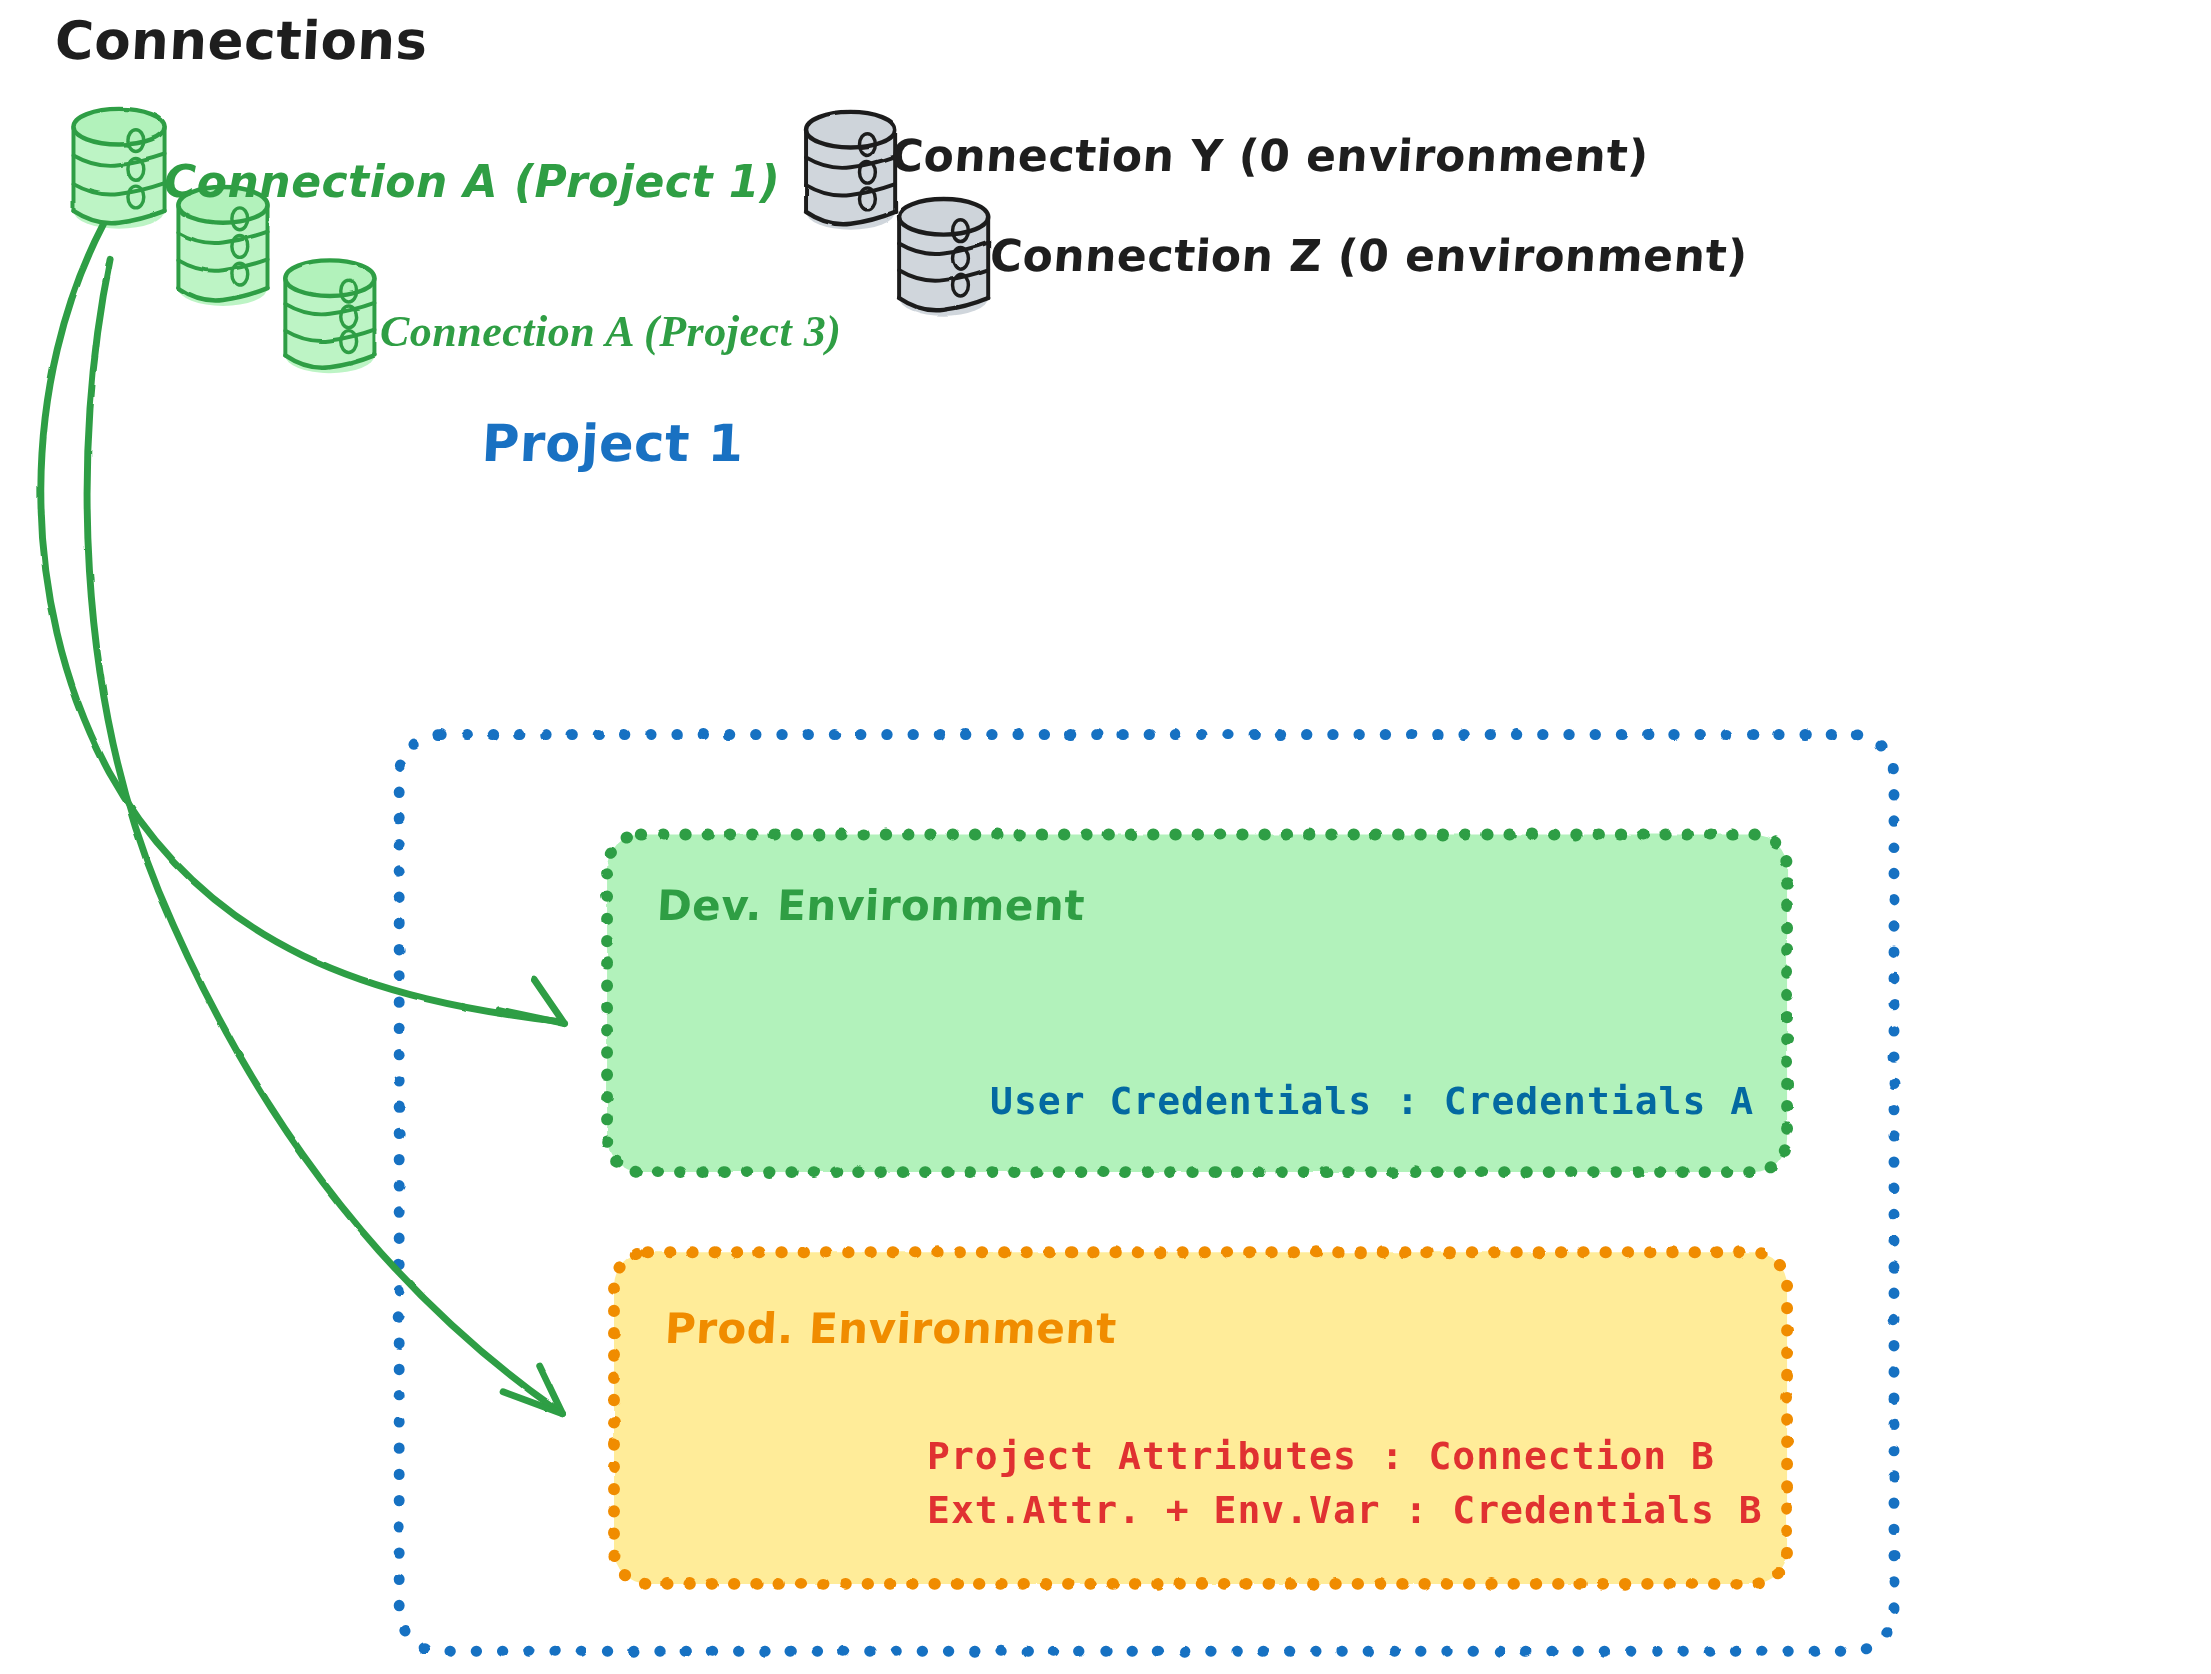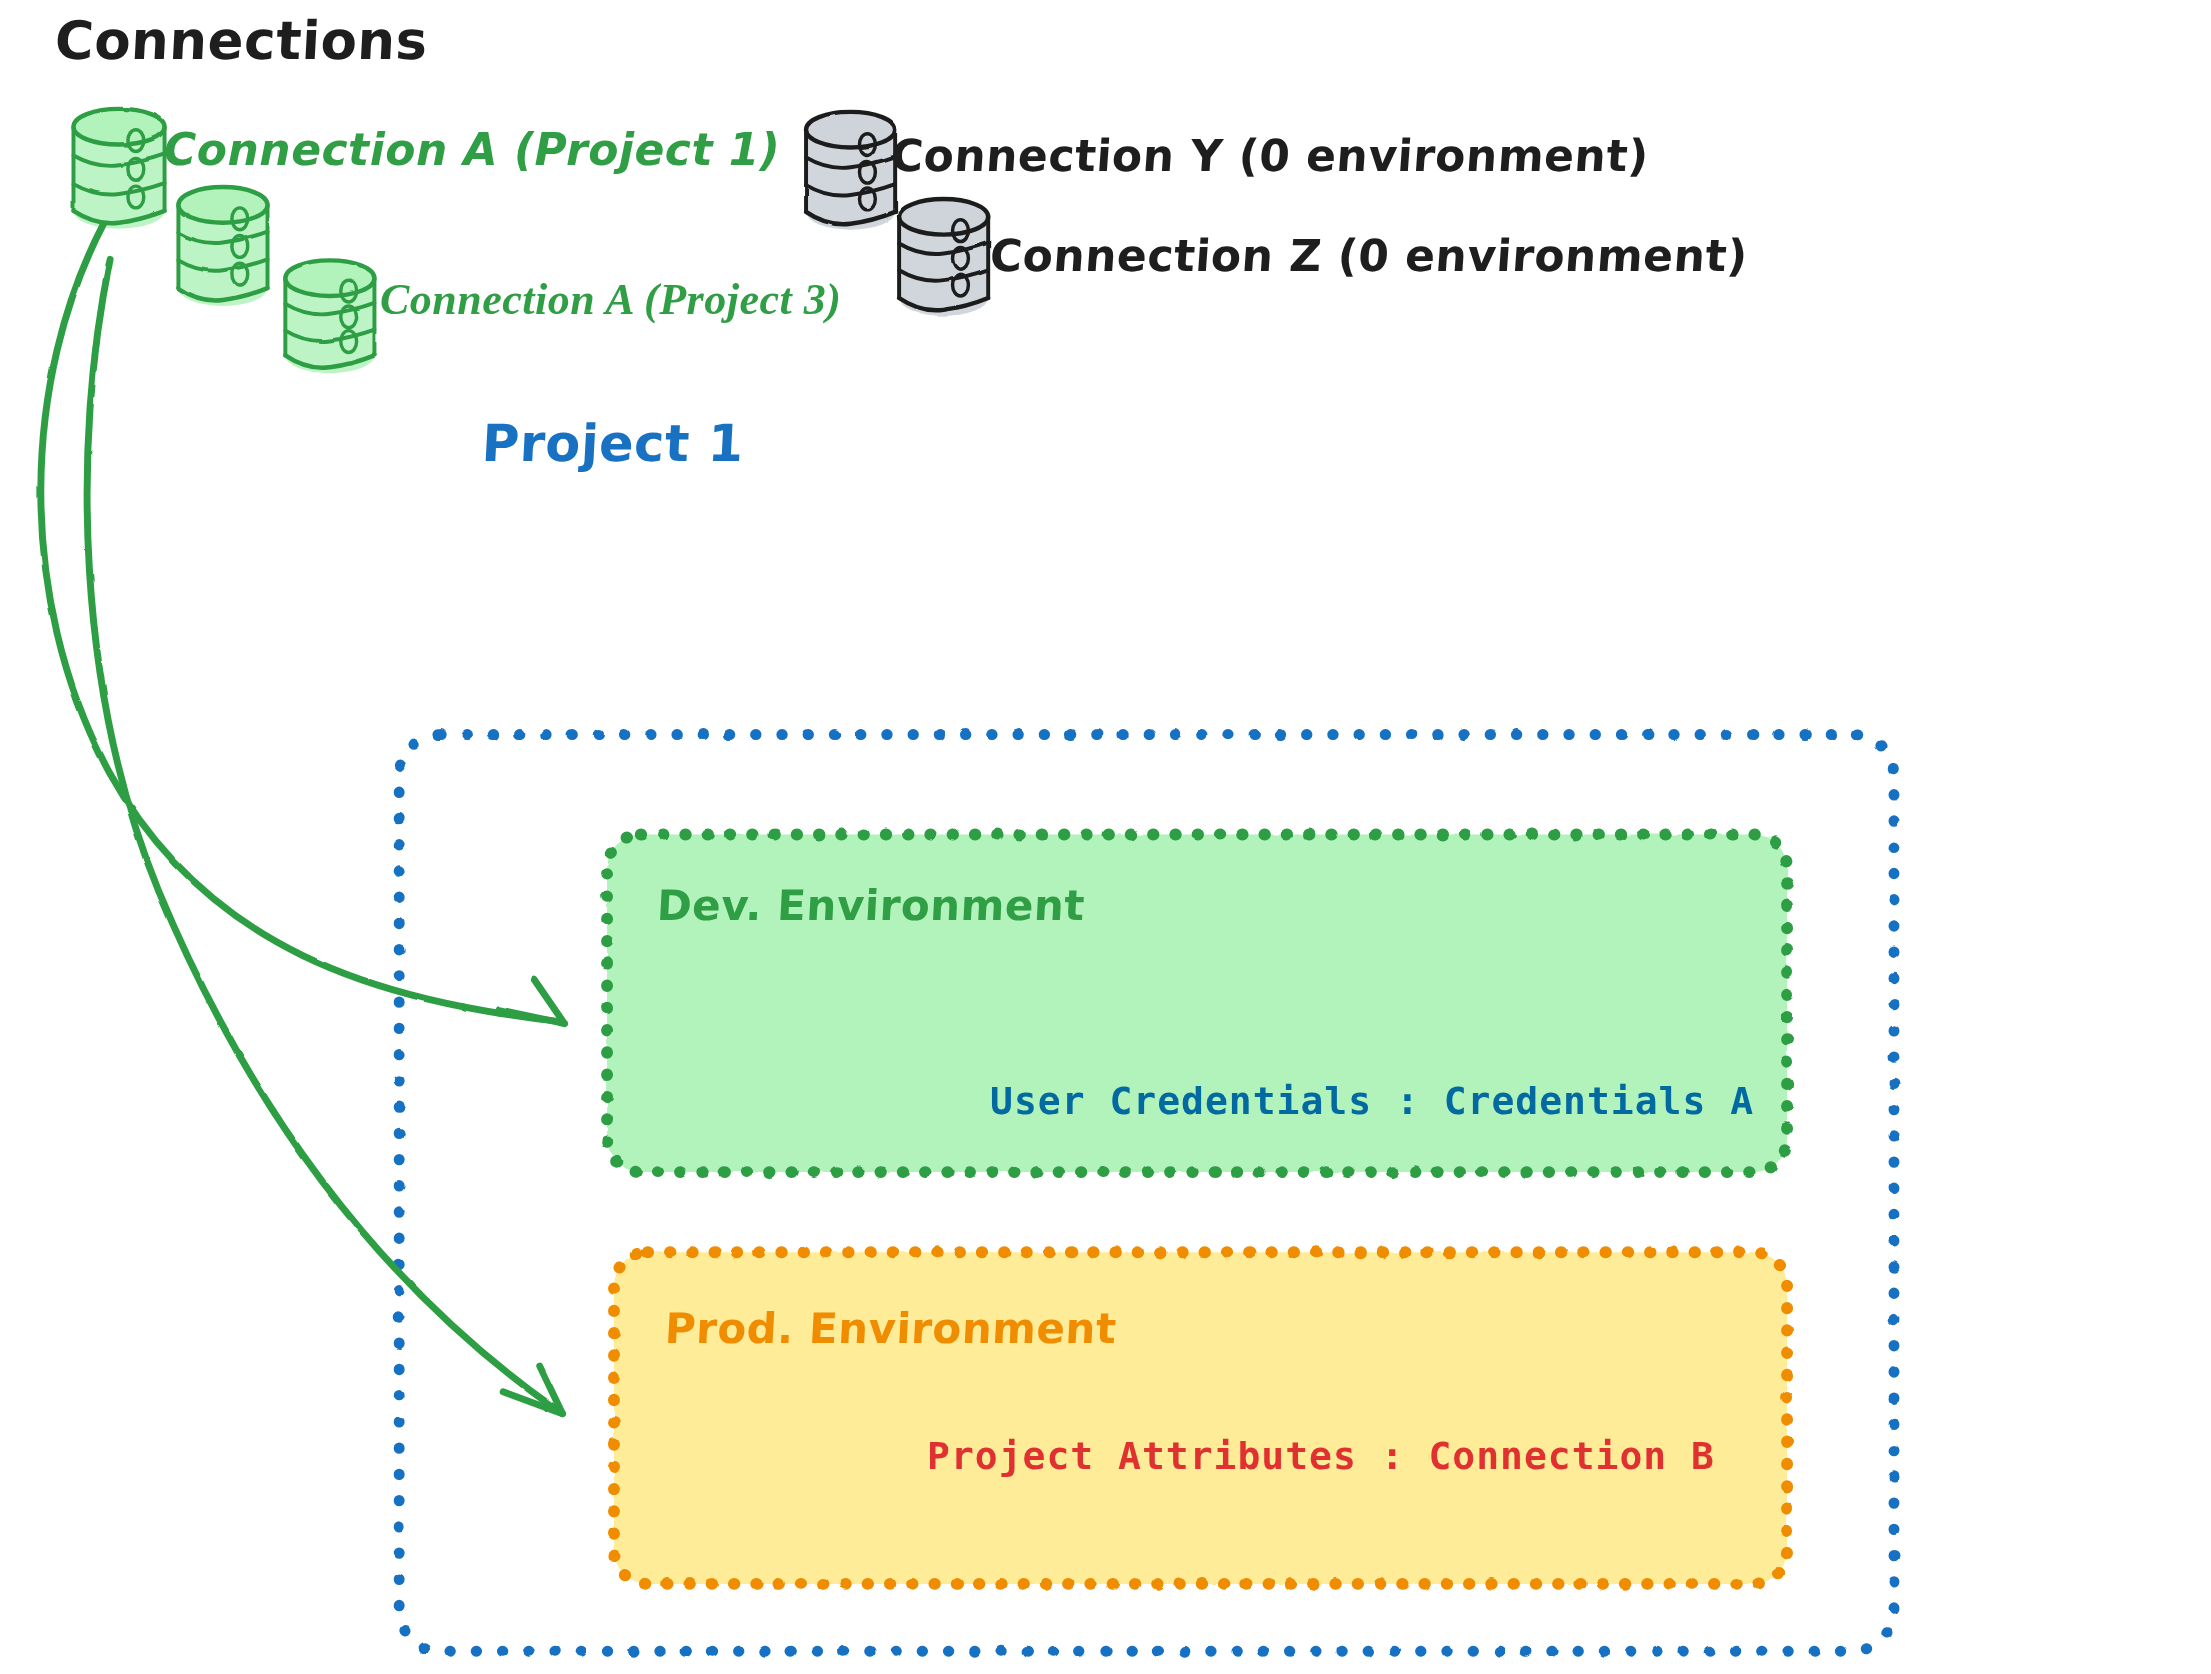--- a/index.html
+++ b/index.html
@@ -45,20 +45,21 @@
     font-size: 53px;
     color: #1e1e1e;
     font-style: normal;
     transform: skewX(-3deg);
   }
   
   .conn-label {
     color: #2f9e44;
     font-size: 44px;
     font-style: italic;
+    margin-top: 32px;
   }
   .conn-a1 { left: 164px; top: 124px; }
   .conn-a2 { left: 269px; top: 203px; }
   .conn-a3 { left: 380px; top: 274px; font-family: Liberation Serif, serif; }
   
   .conn-label-dark {
     color: #1e1e1e;
     font-size: 44px;
     font-style: normal;
     transform: skewX(-4deg);
@@ -231,15 +232,16 @@
   <div class="txt hand project-title">Project 1</div>
 
   <div class="txt hand env-heading dev-heading">Dev. Environment</div>
 
   <div class="txt mono mono-line dev-cred">User Credentials : Credentials A</div>
 
   <div class="txt hand env-heading prod-heading">Prod. Environment</div>
 
   <div class="txt mono mono-line prod-line1">Project Attributes : Connection B</div>
 
+  <div class="txt mono mono-line prod-line2">Ext.Attr. + Env.Var : Credentials B</div>
 
 </div>
 
 
 </body></html>

